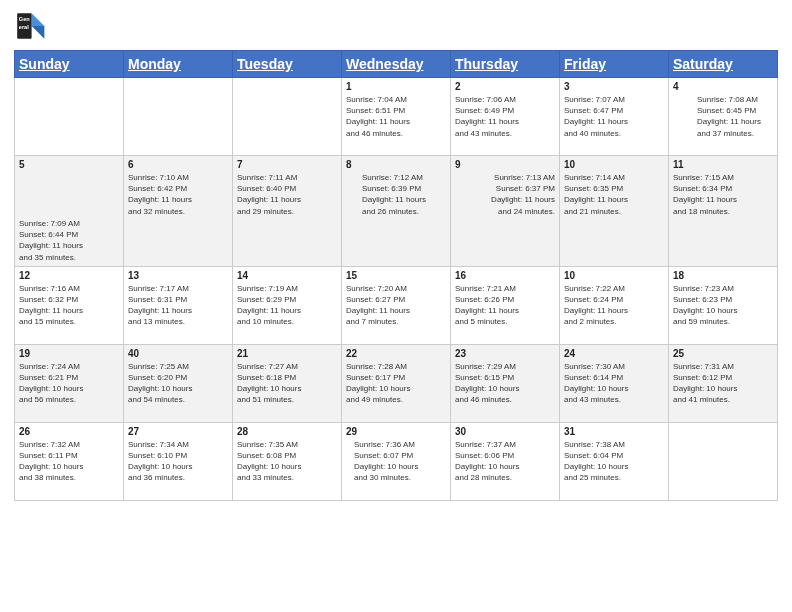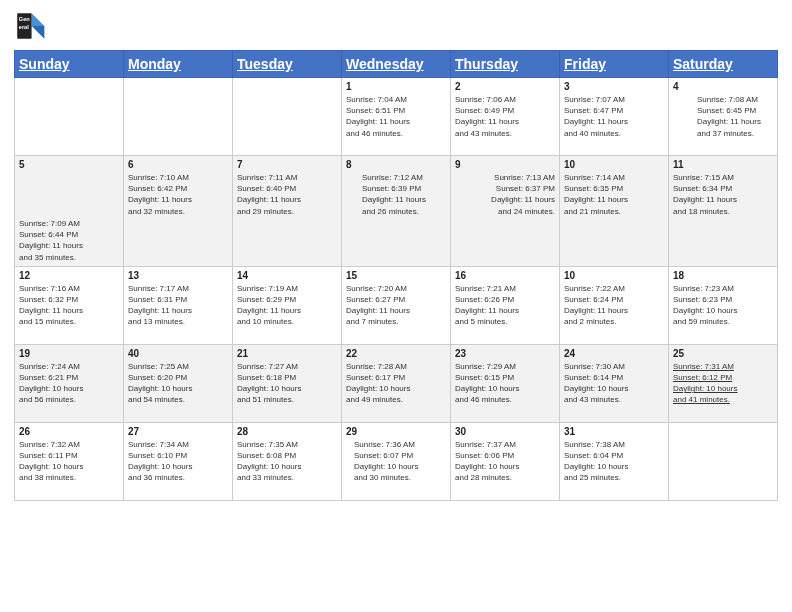--- a/index.html
+++ b/index.html
@@ -305,21 +305,21 @@
           </td>
           <td>
             <span class="day-num">24</span>
             <div class="day-info" style="white-space: pre-line;">Sunrise: 7:30 AM
 Sunset: 6:14 PM
 Daylight: 10 hours
 and 43 minutes.</div>
           </td>
           <td>
             <span class="day-num">25</span>
-            <div class="day-info" style="white-space: pre-line; text-decoration: underline;">Sunrise: 7:31 AM
+            <div class="day-info" style="white-space: pre-line;">Sunrise: 7:31 AM
 Sunset: 6:12 PM
 Daylight: 10 hours
 and 41 minutes.</div>
           </td>
         </tr>
         <tr>
           <td>
             <span class="day-num">26</span>
             <div class="day-info" style="white-space: pre-line;">Sunrise: 7:32 AM
 Sunset: 6:11 PM

